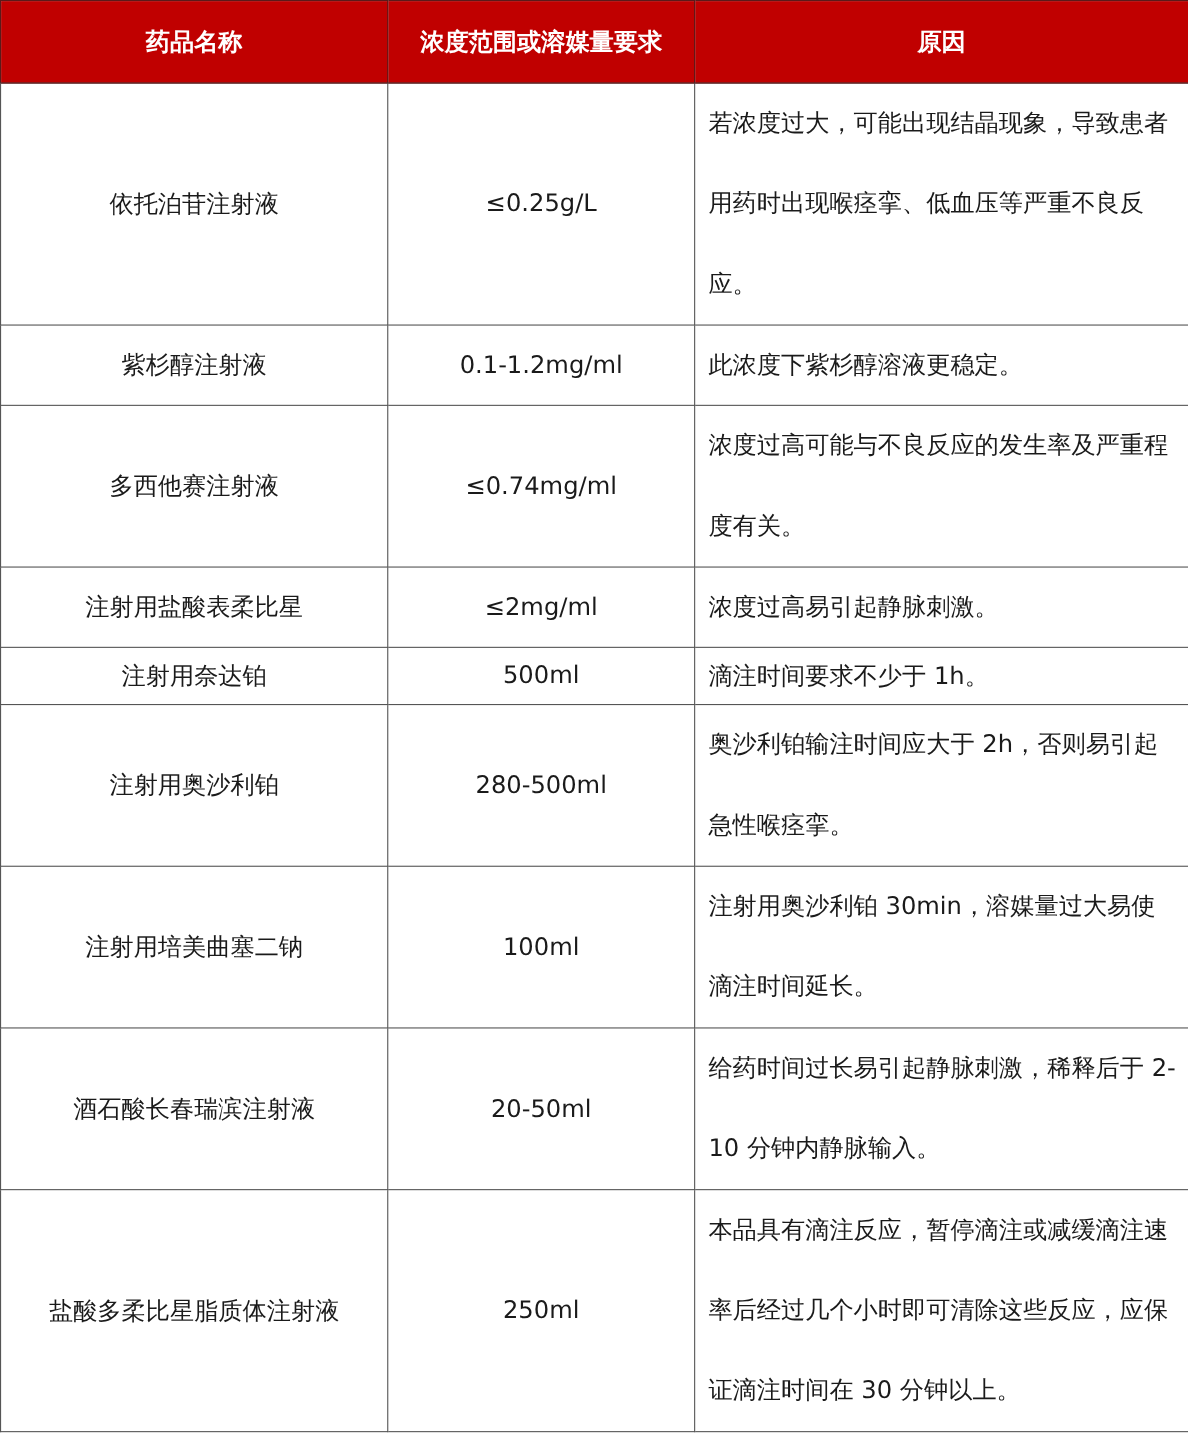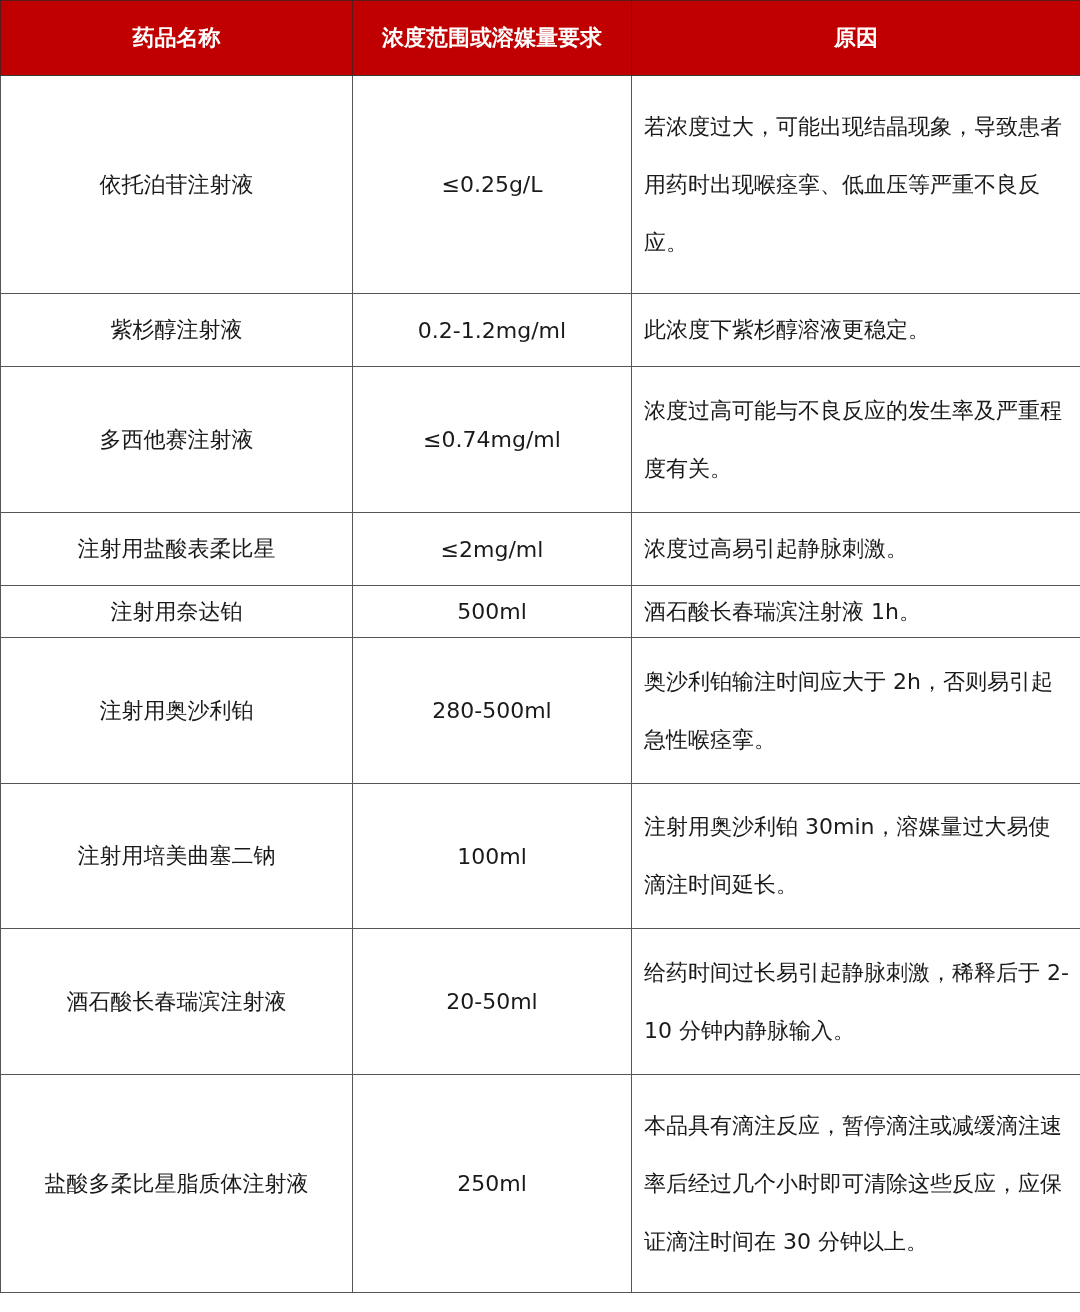--- a/index.html
+++ b/index.html
@@ -4,21 +4,21 @@
 <style>
   html, body { margin: 0; padding: 0; background: #ffffff; }
   body { width: 1080px; height: 1312px; overflow: hidden; font-family: "DejaVu Sans", "Liberation Sans", sans-serif; color: #1a1a1a; }
   table { border-collapse: collapse; width: 1080px; table-layout: fixed; }
   col.c1 { width: 352px; }
   col.c2 { width: 279px; }
   col.c3 { width: 449px; }
   th { background: #c00000; color: #ffffff; font-weight: bold; font-size: 22px; height: 74px; padding: 0; text-align: center; vertical-align: middle; border-left: 1px solid #5a1a1a; border-right: 1px solid #5a1a1a; border-top: 1px solid #5a1a1a; border-bottom: 1px solid #3a3a3a; }
   td { border: 1.5px solid #555555; font-size: 22px; padding: 10px; vertical-align: middle; }
   td.name, td.conc { text-align: center; }
-  td.reason { text-align: left; padding: 0 10px 0 12px; line-height: 58px; }
+  td.reason { text-align: left; padding: 0 10px 0 12px; line-height: 73px; }
   td.reason.single { line-height: normal; }
 </style>
 </head>
 <body>
 
 <table>
   <colgroup>
       <col class="c1">
       <col class="c2">
       <col class="c3">
@@ -31,37 +31,37 @@
     </tr>
   </thead>
   <tbody>
     <tr style="height:218px">
       <td class="name">依托泊苷注射液</td>
       <td class="conc">≤0.25g/L</td>
       <td class="reason">若浓度过大，可能出现结晶现象，导致患者用药时出现喉痉挛、低血压等严重不良反应。</td>
     </tr>
     <tr style="height:73px">
       <td class="name">紫杉醇注射液</td>
-      <td class="conc">0.2-1.2mg/ml</td>
+      <td class="conc">0.1-1.2mg/ml</td>
       <td class="reason single">此浓度下紫杉醇溶液更稳定。</td>
     </tr>
     <tr style="height:146px">
       <td class="name">多西他赛注射液</td>
       <td class="conc">≤0.74mg/ml</td>
       <td class="reason">浓度过高可能与不良反应的发生率及严重程度有关。</td>
     </tr>
     <tr style="height:73px">
       <td class="name">注射用盐酸表柔比星</td>
       <td class="conc">≤2mg/ml</td>
       <td class="reason single">浓度过高易引起静脉刺激。</td>
     </tr>
     <tr style="height:52px">
       <td class="name">注射用奈达铂</td>
       <td class="conc">500ml</td>
-      <td class="reason single">酒石酸长春瑞滨注射液 1h。</td>
+      <td class="reason single">滴注时间要求不少于 1h。</td>
     </tr>
     <tr style="height:146px">
       <td class="name">注射用奥沙利铂</td>
       <td class="conc">280-500ml</td>
       <td class="reason">奥沙利铂输注时间应大于 2h，否则易引起急性喉痉挛。</td>
     </tr>
     <tr style="height:145px">
       <td class="name">注射用培美曲塞二钠</td>
       <td class="conc">100ml</td>
       <td class="reason">注射用奥沙利铂 30min，溶媒量过大易使滴注时间延长。</td>

